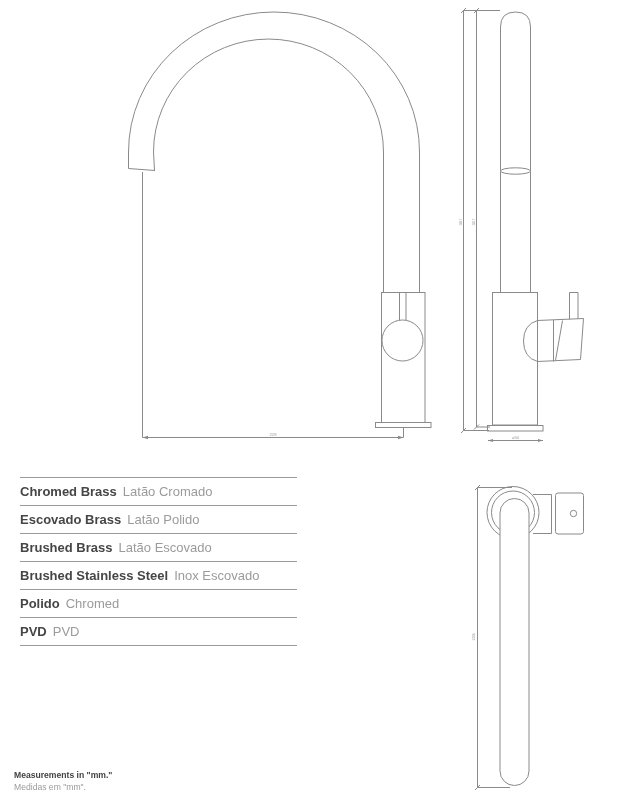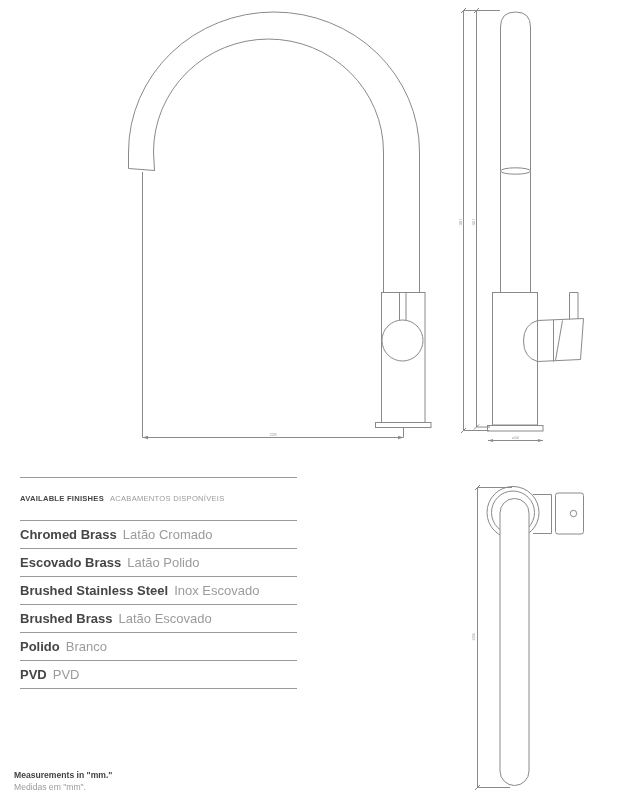--- a/index.html
+++ b/index.html
@@ -104,43 +104,39 @@
     <line x1="551.5" y1="494.5" x2="551.5" y2="533.5"></line>
 
     <rect x="555.5" y="493" width="28" height="41" rx="2.5"></rect>
     <circle cx="573.5" cy="513.5" r="3.2"></circle>
 
     <rect x="500" y="498.5" width="29" height="287" rx="14.5" fill="#ffffff"></rect>
   </g>
 </svg>
 
 <div class="finishes">
-  <div class="t-row t-header">
-    <span class="en">AVAILABLE FINISHES</span>
-    <span class="pt">ACABAMENTOS DISPONÍVEIS</span>
-  </div>
   <div class="t-row">
     <span class="en">Chromed Brass</span>
     <span class="pt">Latão Cromado</span>
   </div>
   <div class="t-row">
     <span class="en">Escovado Brass</span>
     <span class="pt">Latão Polido</span>
   </div>
   <div class="t-row">
+    <span class="en">Brushed Brass</span>
+    <span class="pt">Latão Escovado</span>
+  </div>
+  <div class="t-row">
     <span class="en">Brushed Stainless Steel</span>
     <span class="pt">Inox Escovado</span>
   </div>
   <div class="t-row">
-    <span class="en">Brushed Brass</span>
-    <span class="pt">Latão Escovado</span>
-  </div>
-  <div class="t-row">
     <span class="en">Polido</span>
-    <span class="pt">Branco</span>
+    <span class="pt">Chromed</span>
   </div>
   <div class="t-row">
     <span class="en">PVD</span>
     <span class="pt">PVD</span>
   </div>
 </div>
 
 <div class="footer">
   <div class="f-en">Measurements in "mm."</div>
   <div class="f-pt">Medidas em "mm".</div>

